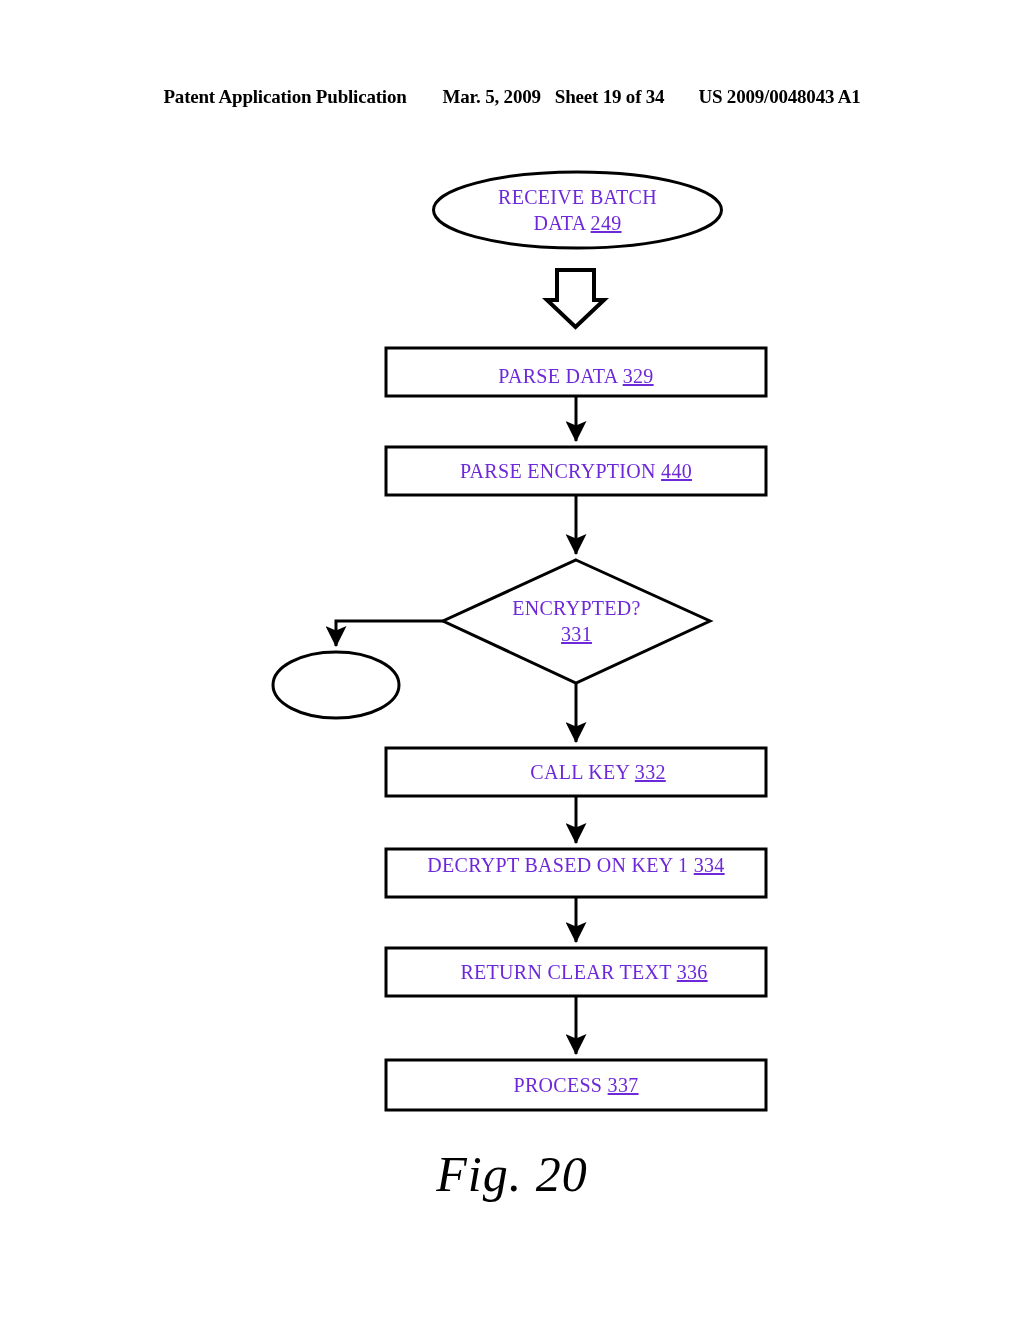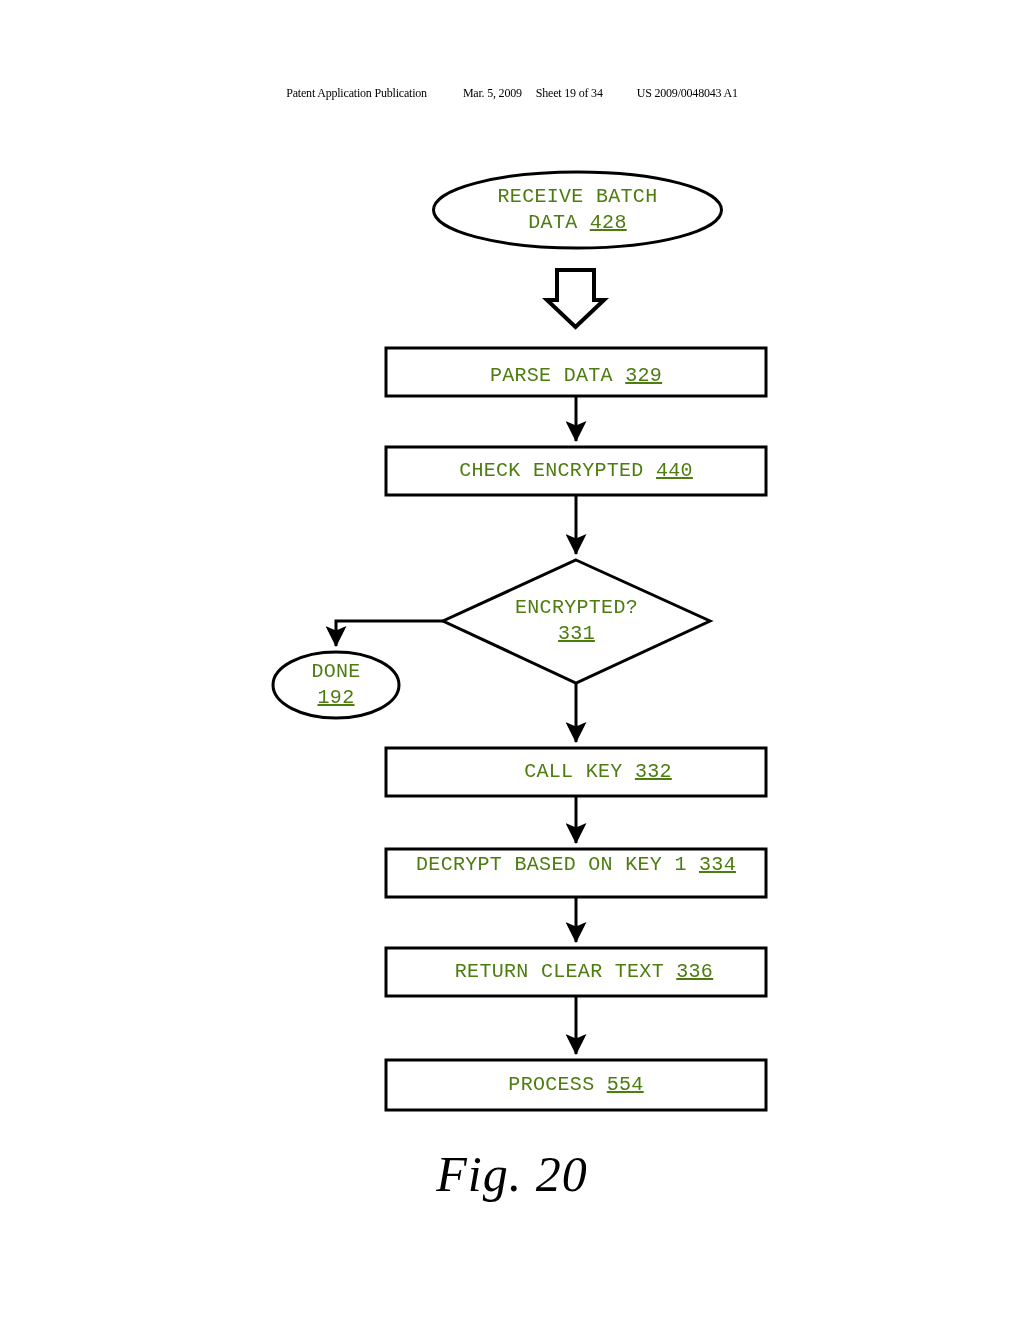--- a/index.html
+++ b/index.html
@@ -20,22 +20,22 @@
   #page-header {
     position: absolute;
     left: 0;
     top: 86px;
     width: 1024px;
     height: 26px;
     display: flex;
     justify-content: center;
     align-items: baseline;
     font-family: "Liberation Serif", serif;
-    font-weight: normal;
-    font-size: 12px;
+    font-weight: bold;
+    font-size: 19px;
     letter-spacing: -0.2px;
     white-space: nowrap;
   }
   #page-header .hdr-seg { display: inline-block; }
   #page-header .gap-wide { width: 36px; display: inline-block; }
   #page-header .gap-mid  { width: 14px; display: inline-block; }
   #page-header .gap-big  { width: 34px; display: inline-block; }
 
   
   #flowchart {
@@ -54,25 +54,25 @@
   }
 
   
   .node-label {
     position: absolute;
     display: flex;
     flex-direction: column;
     align-items: center;
     justify-content: center;
     text-align: center;
-    font-family: Liberation Mono, monospace;
+    font-family: Liberation Serif, serif;
     font-size: 20px;
     line-height: 26px;
     letter-spacing: 0.3px;
-    color: #4d7c0f;
+    color: #6d28d9;
     pointer-events: none;
   }
   .node-label .ref { text-decoration: underline; }
   .node-label .line { white-space: nowrap; }
 
   
   #fig-caption {
     position: absolute;
     left: 0;
     top: 1145px;
@@ -136,52 +136,48 @@
 
     <line x1="576" y1="796" x2="576" y2="843" stroke="#000000" stroke-width="3" marker-end="url(#solidArrow)"></line>
 
     <line x1="576" y1="897" x2="576" y2="942" stroke="#000000" stroke-width="3" marker-end="url(#solidArrow)"></line>
 
     <line x1="576" y1="996" x2="576" y2="1054" stroke="#000000" stroke-width="3" marker-end="url(#solidArrow)"></line>
   </svg>
 
   <div class="node-label" style="left:433px; top:172px; width:289px; height:76px;">
     <span class="line">RECEIVE BATCH</span>
-    <span class="line"><span>DATA</span> <span class="ref">428</span></span>
+    <span class="line"><span>DATA</span> <span class="ref">249</span></span>
   </div>
 
   <div class="node-label" style="left:386px; top:348px; width:380px; height:56px;">
     <span class="line"><span>PARSE DATA</span> <span class="ref">329</span></span>
   </div>
 
   <div class="node-label" style="left:386px; top:447px; width:380px; height:48px;">
-    <span class="line"><span>CHECK ENCRYPTED</span> <span class="ref">440</span></span>
+    <span class="line"><span>PARSE ENCRYPTION</span> <span class="ref">440</span></span>
   </div>
 
   <div class="node-label" style="left:443px; top:583px; width:267px; height:76px;">
     <span class="line">ENCRYPTED?</span>
     <span class="line ref">331</span>
   </div>
 
-  <div class="node-label" style="left:273px; top:652px; width:126px; height:66px;">
-    <span class="line">DONE</span>
-    <span class="line ref">192</span>
-  </div>
 
   <div class="node-label" style="left:408px; top:748px; width:380px; height:48px;">
     <span class="line"><span>CALL KEY</span> <span class="ref">332</span></span>
   </div>
 
   <div class="node-label" style="left:386px; top:849px; width:380px; height:32px;">
     <span class="line"><span>DECRYPT BASED ON KEY 1</span> <span class="ref">334</span></span>
   </div>
 
   <div class="node-label" style="left:394px; top:948px; width:380px; height:48px;">
     <span class="line"><span>RETURN CLEAR TEXT</span> <span class="ref">336</span></span>
   </div>
 
   <div class="node-label" style="left:386px; top:1060px; width:380px; height:50px;">
-    <span class="line"><span>PROCESS</span> <span class="ref">554</span></span>
+    <span class="line"><span>PROCESS</span> <span class="ref">337</span></span>
   </div>
 
 </div>
 
 <div id="fig-caption">Fig. 20</div>
 
 </body></html>

